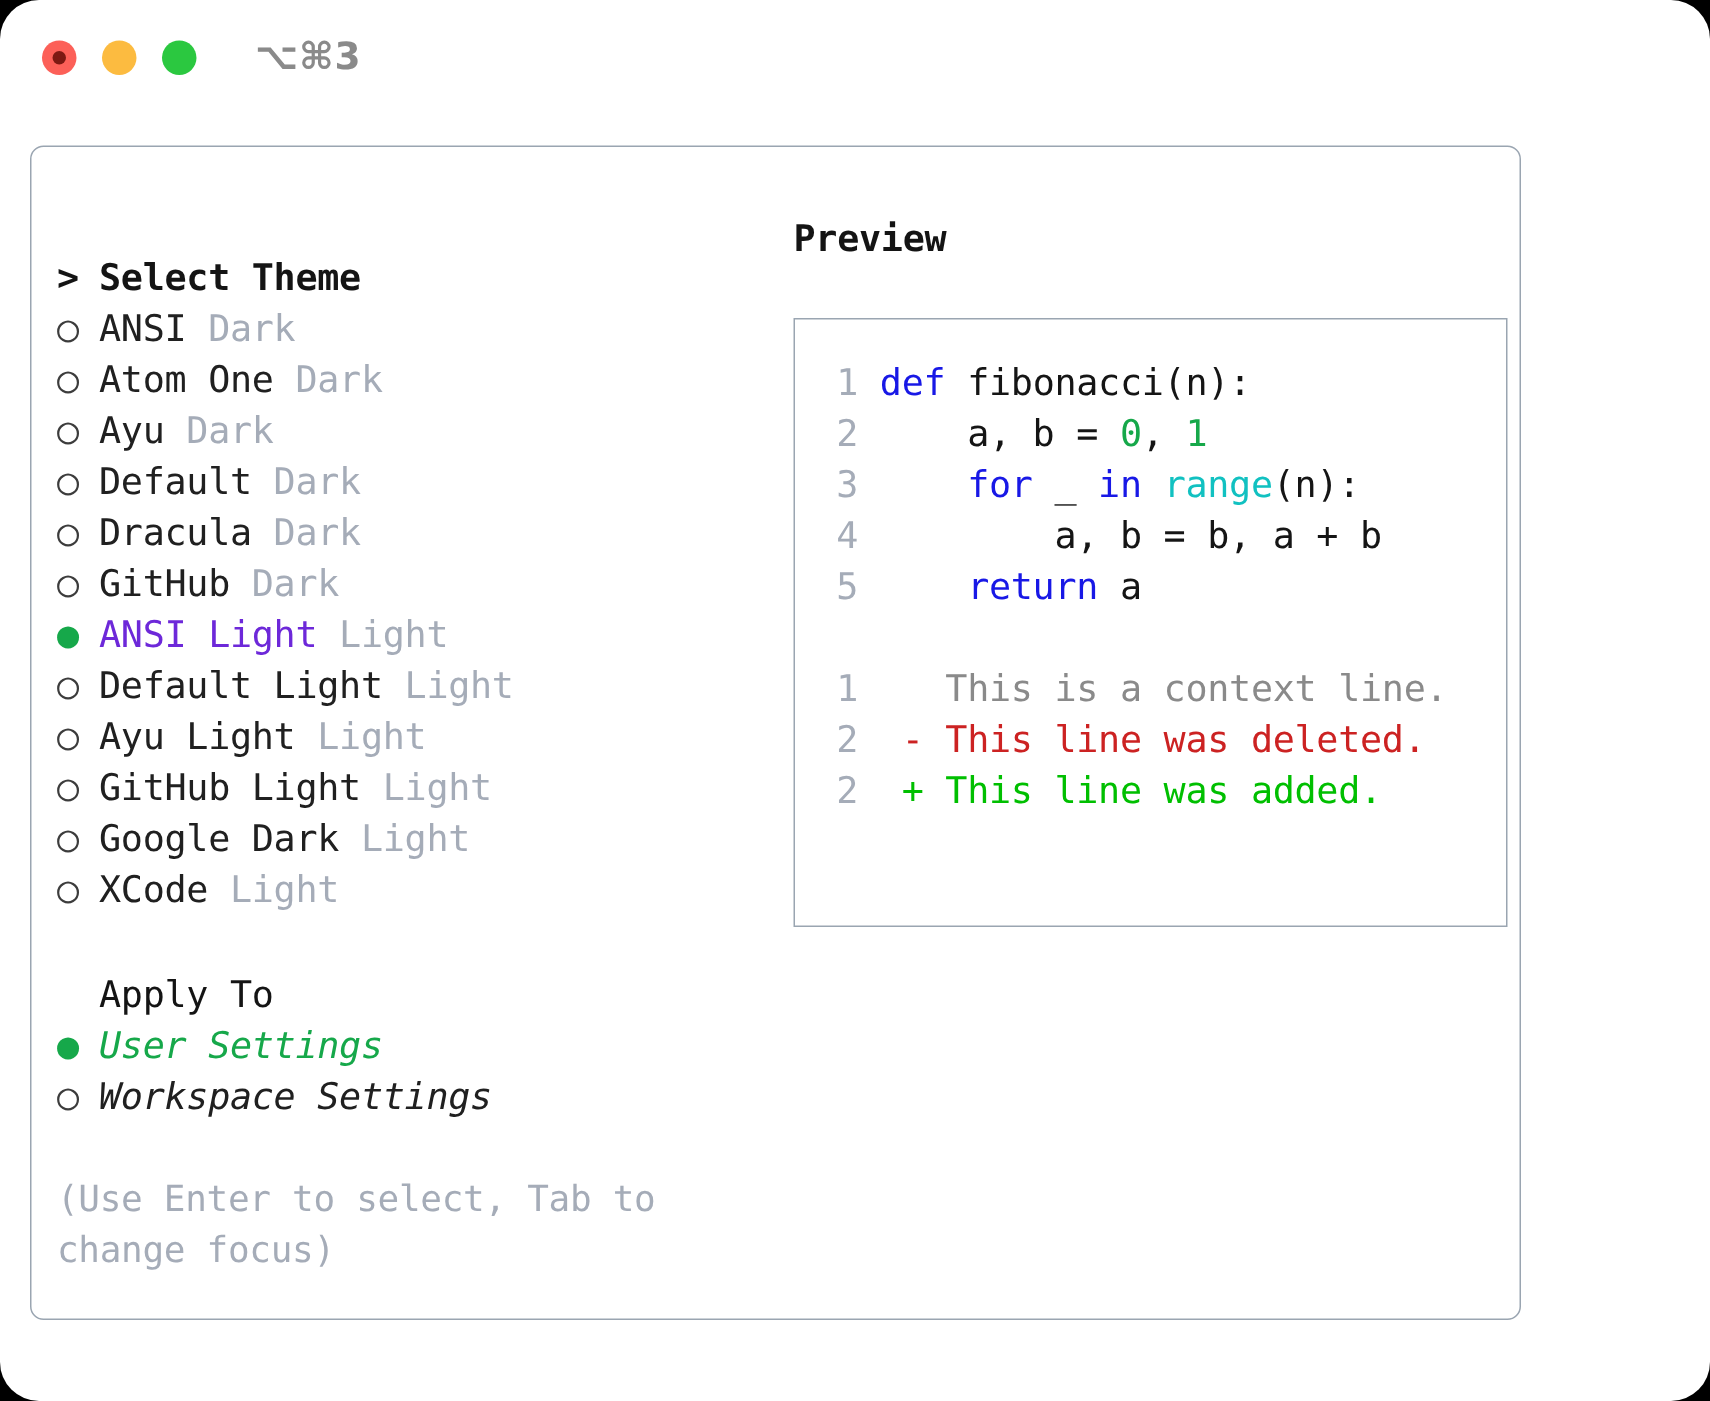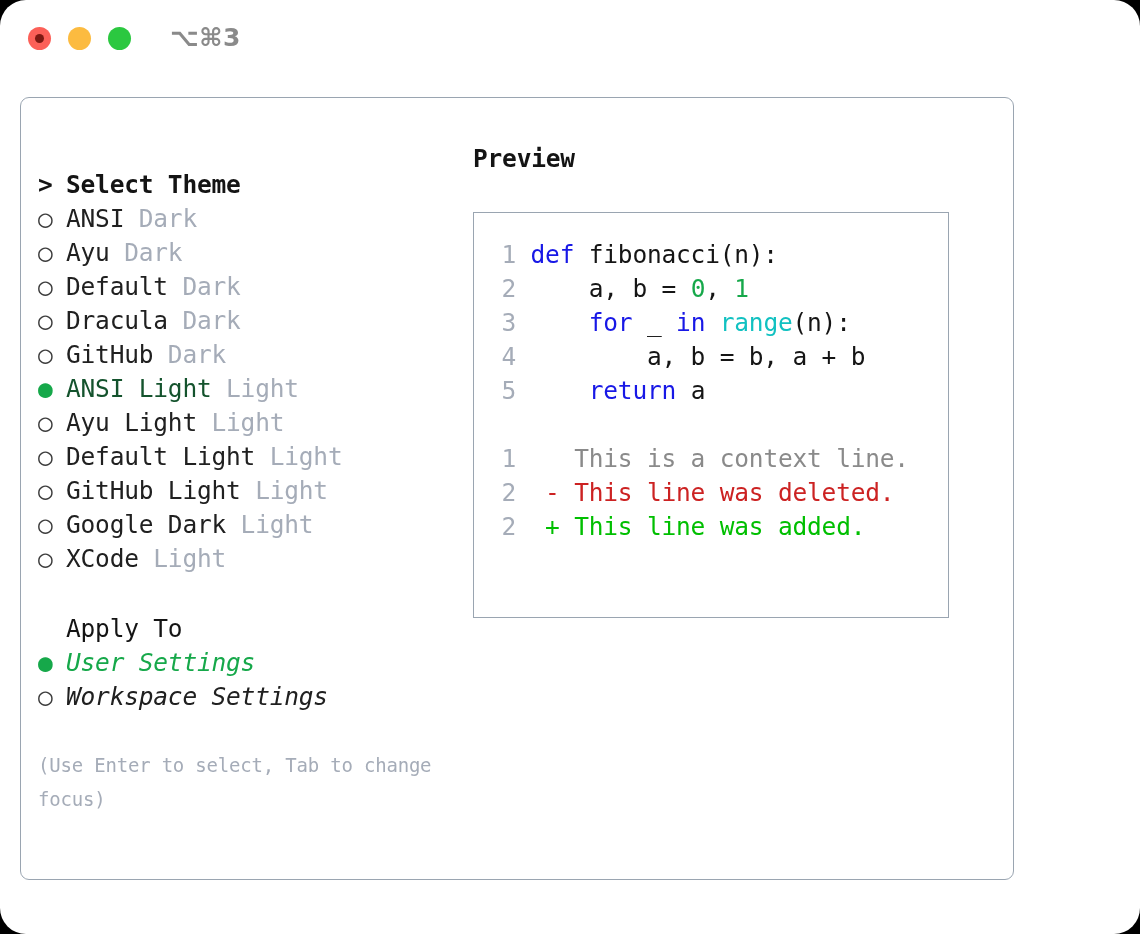--- a/index.html
+++ b/index.html
@@ -95,42 +95,42 @@
     display: inline-block;
     width: 28px;
     font-size: 24.5px;
   }
   .marker.caret { color: #141414; font-weight: bold; }
   .marker.off   { color: #3c3c3c; }
   .marker.on    { color: #16a84a; }
   .marker.blank { color: transparent; }
 
   .theme-name  { color: #202020; }
-  .theme-name.selected { color: #14532d; }
+  .theme-name.selected { color: #6d28d9; }
   .theme-kind  { color: #a5acb8; }
 
   .applyto-label { color: #141414; text-align: center; }
   .opt-name { color: #202020; font-style: italic; }
   .opt-name.selected { color: #16a84a; }
 
   #apply-block { margin-top: 36px; }
 
   #hint {
     margin-top: 34px;
-    font-size: 19px;
+    font-size: 24px;
     line-height: 34px;
     color: #a5acb8;
     width: 420px;
     letter-spacing: -0.2px;
   }
 
   
   #right-col {
     position: absolute;
-    left: 452px;
+    left: 508px;
     top: 44px;
     width: 500px;
   }
 
   #preview-title {
     font-size: 24.5px;
     font-weight: bold;
     color: #141414;
     height: 34px;
     line-height: 34px;
@@ -188,27 +188,28 @@
   <div id="panel">
 
     <div id="left-col">
 
       <div class="row heading">
         <span class="marker caret">&gt;</span><span>Select Theme</span>
       </div>
 
       <div id="theme-list">
           <div class="row"><span class="marker off">○</span><span class="theme-name">ANSI</span><span class="theme-kind"> Dark</span></div>
+          <div class="row"><span class="marker off">○</span><span class="theme-name">Atom One</span><span class="theme-kind"> Dark</span></div>
           <div class="row"><span class="marker off">○</span><span class="theme-name">Ayu</span><span class="theme-kind"> Dark</span></div>
           <div class="row"><span class="marker off">○</span><span class="theme-name">Default</span><span class="theme-kind"> Dark</span></div>
           <div class="row"><span class="marker off">○</span><span class="theme-name">Dracula</span><span class="theme-kind"> Dark</span></div>
           <div class="row"><span class="marker off">○</span><span class="theme-name">GitHub</span><span class="theme-kind"> Dark</span></div>
           <div class="row"><span class="marker on">●</span><span class="theme-name selected">ANSI Light</span><span class="theme-kind"> Light</span></div>
+          <div class="row"><span class="marker off">○</span><span class="theme-name">Default Light</span><span class="theme-kind"> Light</span></div>
           <div class="row"><span class="marker off">○</span><span class="theme-name">Ayu Light</span><span class="theme-kind"> Light</span></div>
-          <div class="row"><span class="marker off">○</span><span class="theme-name">Default Light</span><span class="theme-kind"> Light</span></div>
           <div class="row"><span class="marker off">○</span><span class="theme-name">GitHub Light</span><span class="theme-kind"> Light</span></div>
           <div class="row"><span class="marker off">○</span><span class="theme-name">Google Dark</span><span class="theme-kind"> Light</span></div>
           <div class="row"><span class="marker off">○</span><span class="theme-name">XCode</span><span class="theme-kind"> Light</span></div>
         </div>
 
       <div id="apply-block">
         <div class="row">
           <span class="marker blank">○</span><span class="applyto-label">Apply To</span>
         </div>
         <div id="apply-options">

